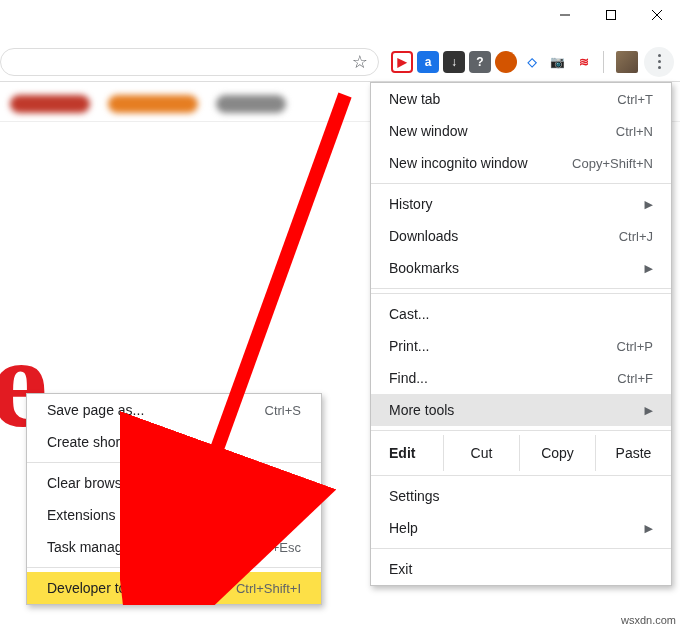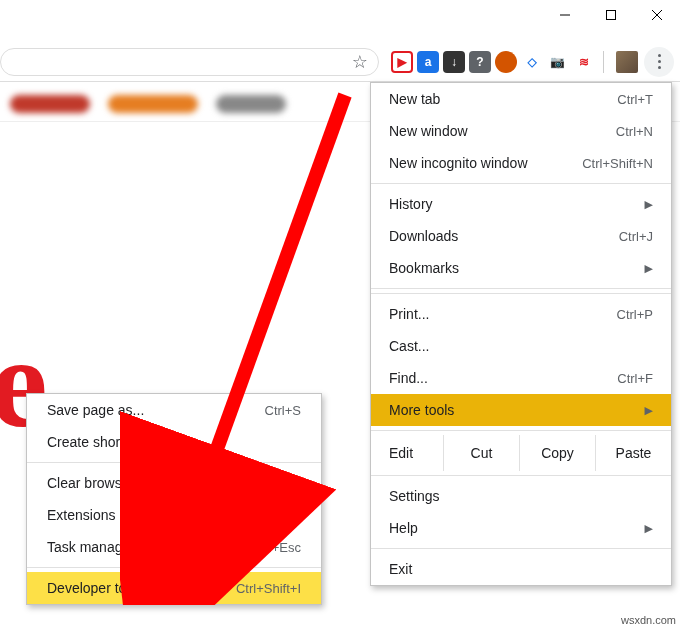--- a/index.html
+++ b/index.html
@@ -30,28 +30,28 @@
   
   
   .big-e { position:absolute; left:-10px; top:330px; font-size:130px; font-weight:bold; color:#e21b22; font-family:Georgia,serif; line-height:0.8;}
   
   
   .menu { position: absolute; top: 82px; right: 8px; width: 302px; background: #fff; border: 1px solid #c4c4c4; box-shadow: 2px 3px 6px rgba(0,0,0,0.25); font-size: 14px; color: #202124; }
   .menu .row { display: flex; align-items: center; height: 32px; padding: 0 18px; justify-content: space-between; }
   .menu .sep { height: 1px; background: #e0e0e0; margin: 4px 0; }
   .shortcut { color: #5f6368; font-size: 13px; }
   .arrow-r { color:#5f6368; font-size:11px;}
-  .menu .highlighted { background: #eab308; }
+  .menu .highlighted { background: #e5e5e5; }
   .zoom-row { display:flex; align-items:center; height:36px; padding:0 18px 0 18px;}
   .zoom-row .label{ flex:0 0 72px;}
   .zoom-btn { width:36px; text-align:center; color:#5f6368; font-size:15px;}
   .zoom-val { width:50px; text-align:center;}
   .fullscreen-icon { margin-left:auto;}
   .edit-row { display:flex; height:36px; align-items:center;}
-  .edit-row .elabel{ width:72px; padding-left:18px;}
+  .edit-row .elabel{ width:72px; padding-left:18px;font-weight:bold;}
   .edit-row .ebtn { flex:1; text-align:center; border-left:1px solid #e0e0e0; height:100%; display:flex; align-items:center; justify-content:center;}
   
   
   .submenu { position: absolute; top: 393px; left: 26px; width: 296px; background: #fff; border: 1px solid #c4c4c4; box-shadow: 2px 3px 6px rgba(0,0,0,0.25); font-size: 14px; color:#202124; }
   .submenu .row { display:flex; align-items:center; height:32px; padding:0 20px; justify-content:space-between;}
   .submenu .sep { height:1px; background:#e0e0e0; margin:4px 0;}
   .submenu .highlighted { background:#fde047;}
   
   
   .arrow-svg { position:absolute; top:85px; left:120px; pointer-events:none;}
@@ -118,43 +118,43 @@
   <div class="row hoverable">
       <span>New tab</span>
       <span class="shortcut">Ctrl+T</span>
     </div>
   <div class="row hoverable">
       <span>New window</span>
       <span class="shortcut">Ctrl+N</span>
     </div>
   <div class="row hoverable">
       <span>New incognito window</span>
-      <span class="shortcut">Ctrl+Shift+N</span>
+      <span class="shortcut">Copy+Shift+N</span>
     </div>
   <div class="sep"></div>
   <div class="row hoverable">
       <span>History</span>
       <span class="arrow-r">▶</span>
     </div>
   <div class="row hoverable">
       <span>Downloads</span>
       <span class="shortcut">Ctrl+J</span>
     </div>
   <div class="row hoverable">
       <span>Bookmarks</span>
       <span class="arrow-r">▶</span>
     </div>
   <div class="sep"></div>
   <div class="sep"></div>
   <div class="row hoverable">
+      <span>Cast...</span>
+    </div>
+  <div class="row hoverable">
       <span>Print...</span>
       <span class="shortcut">Ctrl+P</span>
-    </div>
-  <div class="row hoverable">
-      <span>Cast...</span>
     </div>
   <div class="row hoverable">
       <span>Find...</span>
       <span class="shortcut">Ctrl+F</span>
     </div>
   <div class="row highlighted">
       <span>More tools</span>
       <span class="arrow-r">▶</span>
     </div>
   <div class="sep"></div>

